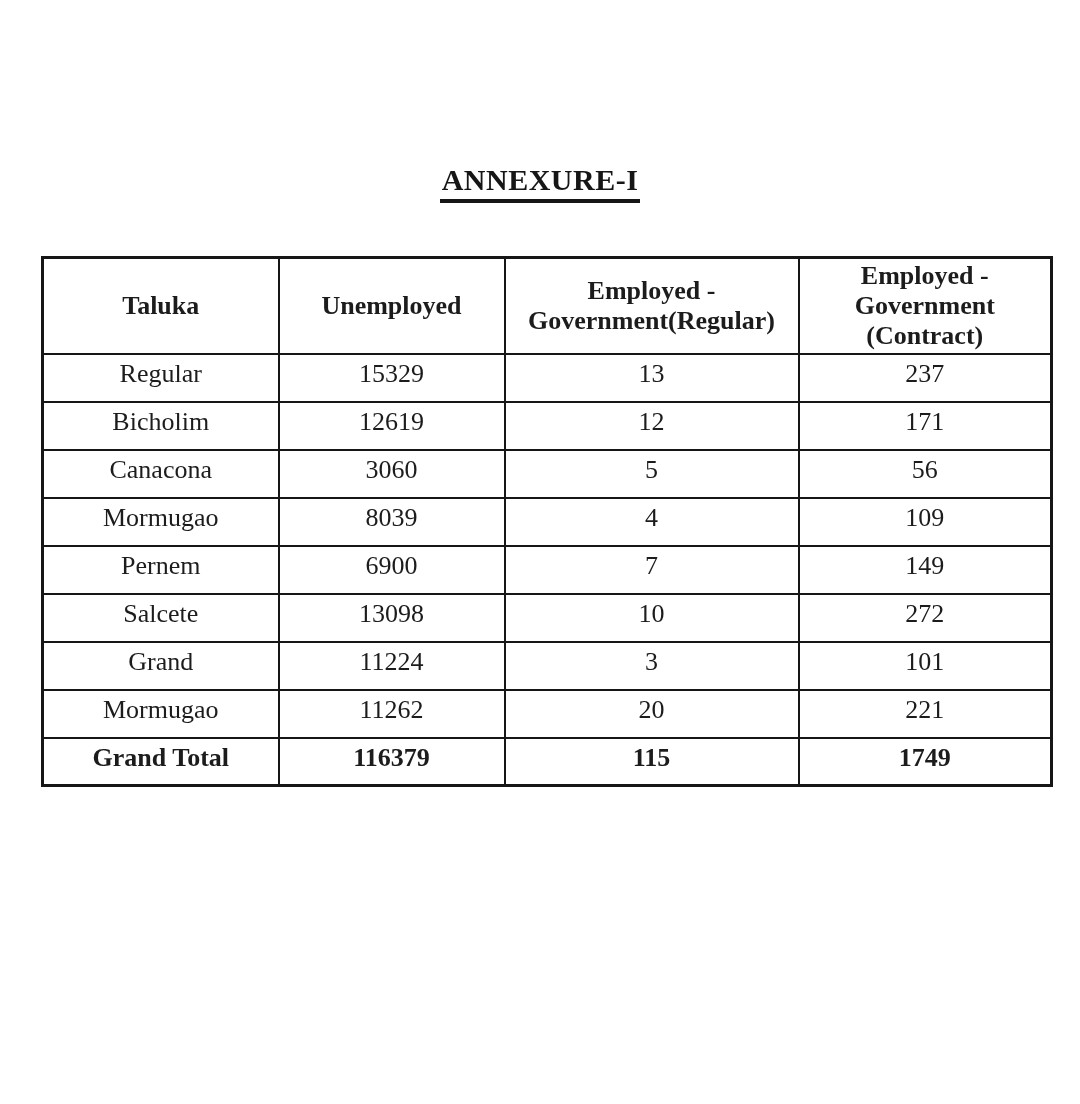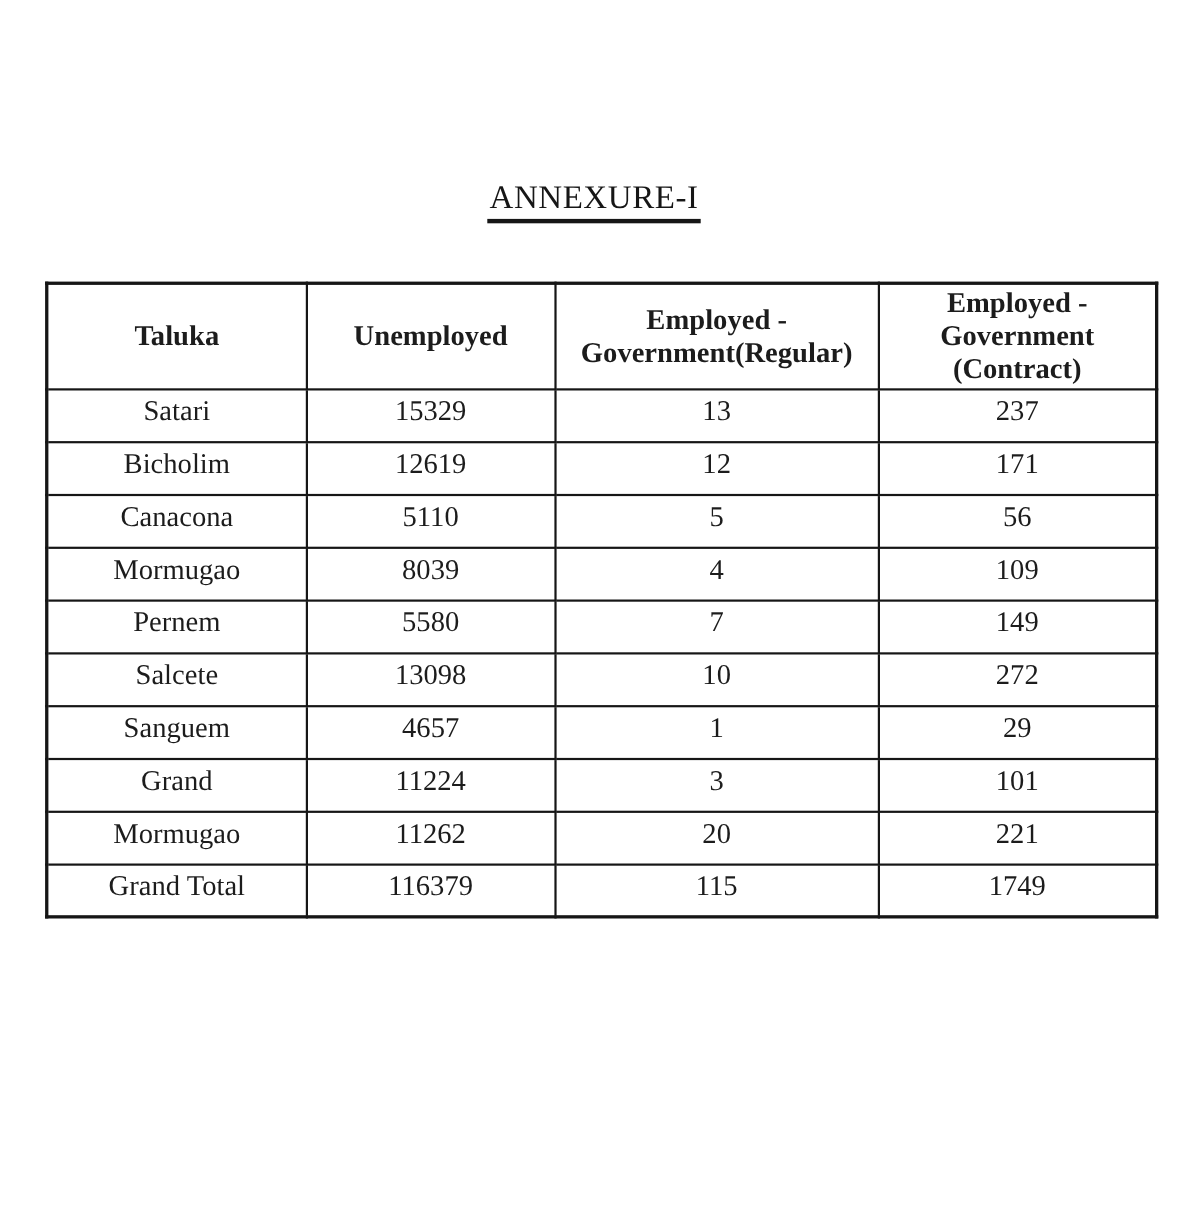--- a/index.html
+++ b/index.html
@@ -18,21 +18,21 @@
   .title-wrap {
     position: absolute;
     top: 163px;
     left: 0;
     width: 1080px;
     text-align: center;
   }
   .doc-title {
     display: inline-block;
     font-size: 30px;
-    font-weight: normal;
+    font-weight: bold;
     letter-spacing: 0.5px;
     color: #161616;
     border-bottom: 4px solid #161616;
     padding: 0 2px 2px 2px;
   }
   table.annexure {
     position: absolute;
     left: 41px;
     top: 256px;
     width: 1009px;
@@ -57,21 +57,21 @@
     box-sizing: border-box;
   }
   .annexure td {
     height: 48px;
     vertical-align: top;
     line-height: 31px;
     padding: 3px 4px 0 4px;
     box-sizing: border-box;
   }
   .annexure tr.total-row td {
-    font-weight: normal;
+    font-weight: bold;
     height: 47px;
   }
 </style>
 </head>
 <body>
 
 <div class="title-wrap">
   <span class="doc-title">ANNEXURE-I</span>
 </div>
 
@@ -88,60 +88,54 @@
       <th>Unemployed</th>
       <th>Employed -
 Government(Regular)</th>
       <th>Employed -
 Government
 (Contract)</th>
     </tr>
   </thead>
   <tbody>
       <tr>
-        <td>Satari</td>
+        <td>Regular</td>
         <td>15329</td>
         <td>13</td>
         <td>237</td>
       </tr>
       <tr>
         <td>Bicholim</td>
         <td>12619</td>
         <td>12</td>
         <td>171</td>
       </tr>
       <tr>
         <td>Canacona</td>
-        <td>5110</td>
+        <td>3060</td>
         <td>5</td>
         <td>56</td>
       </tr>
       <tr>
         <td>Mormugao</td>
         <td>8039</td>
         <td>4</td>
         <td>109</td>
       </tr>
       <tr>
         <td>Pernem</td>
-        <td>5580</td>
+        <td>6900</td>
         <td>7</td>
         <td>149</td>
       </tr>
       <tr>
         <td>Salcete</td>
         <td>13098</td>
         <td>10</td>
         <td>272</td>
-      </tr>
-      <tr>
-        <td>Sanguem</td>
-        <td>4657</td>
-        <td>1</td>
-        <td>29</td>
       </tr>
       <tr>
         <td>Grand</td>
         <td>11224</td>
         <td>3</td>
         <td>101</td>
       </tr>
       <tr>
         <td>Mormugao</td>
         <td>11262</td>

